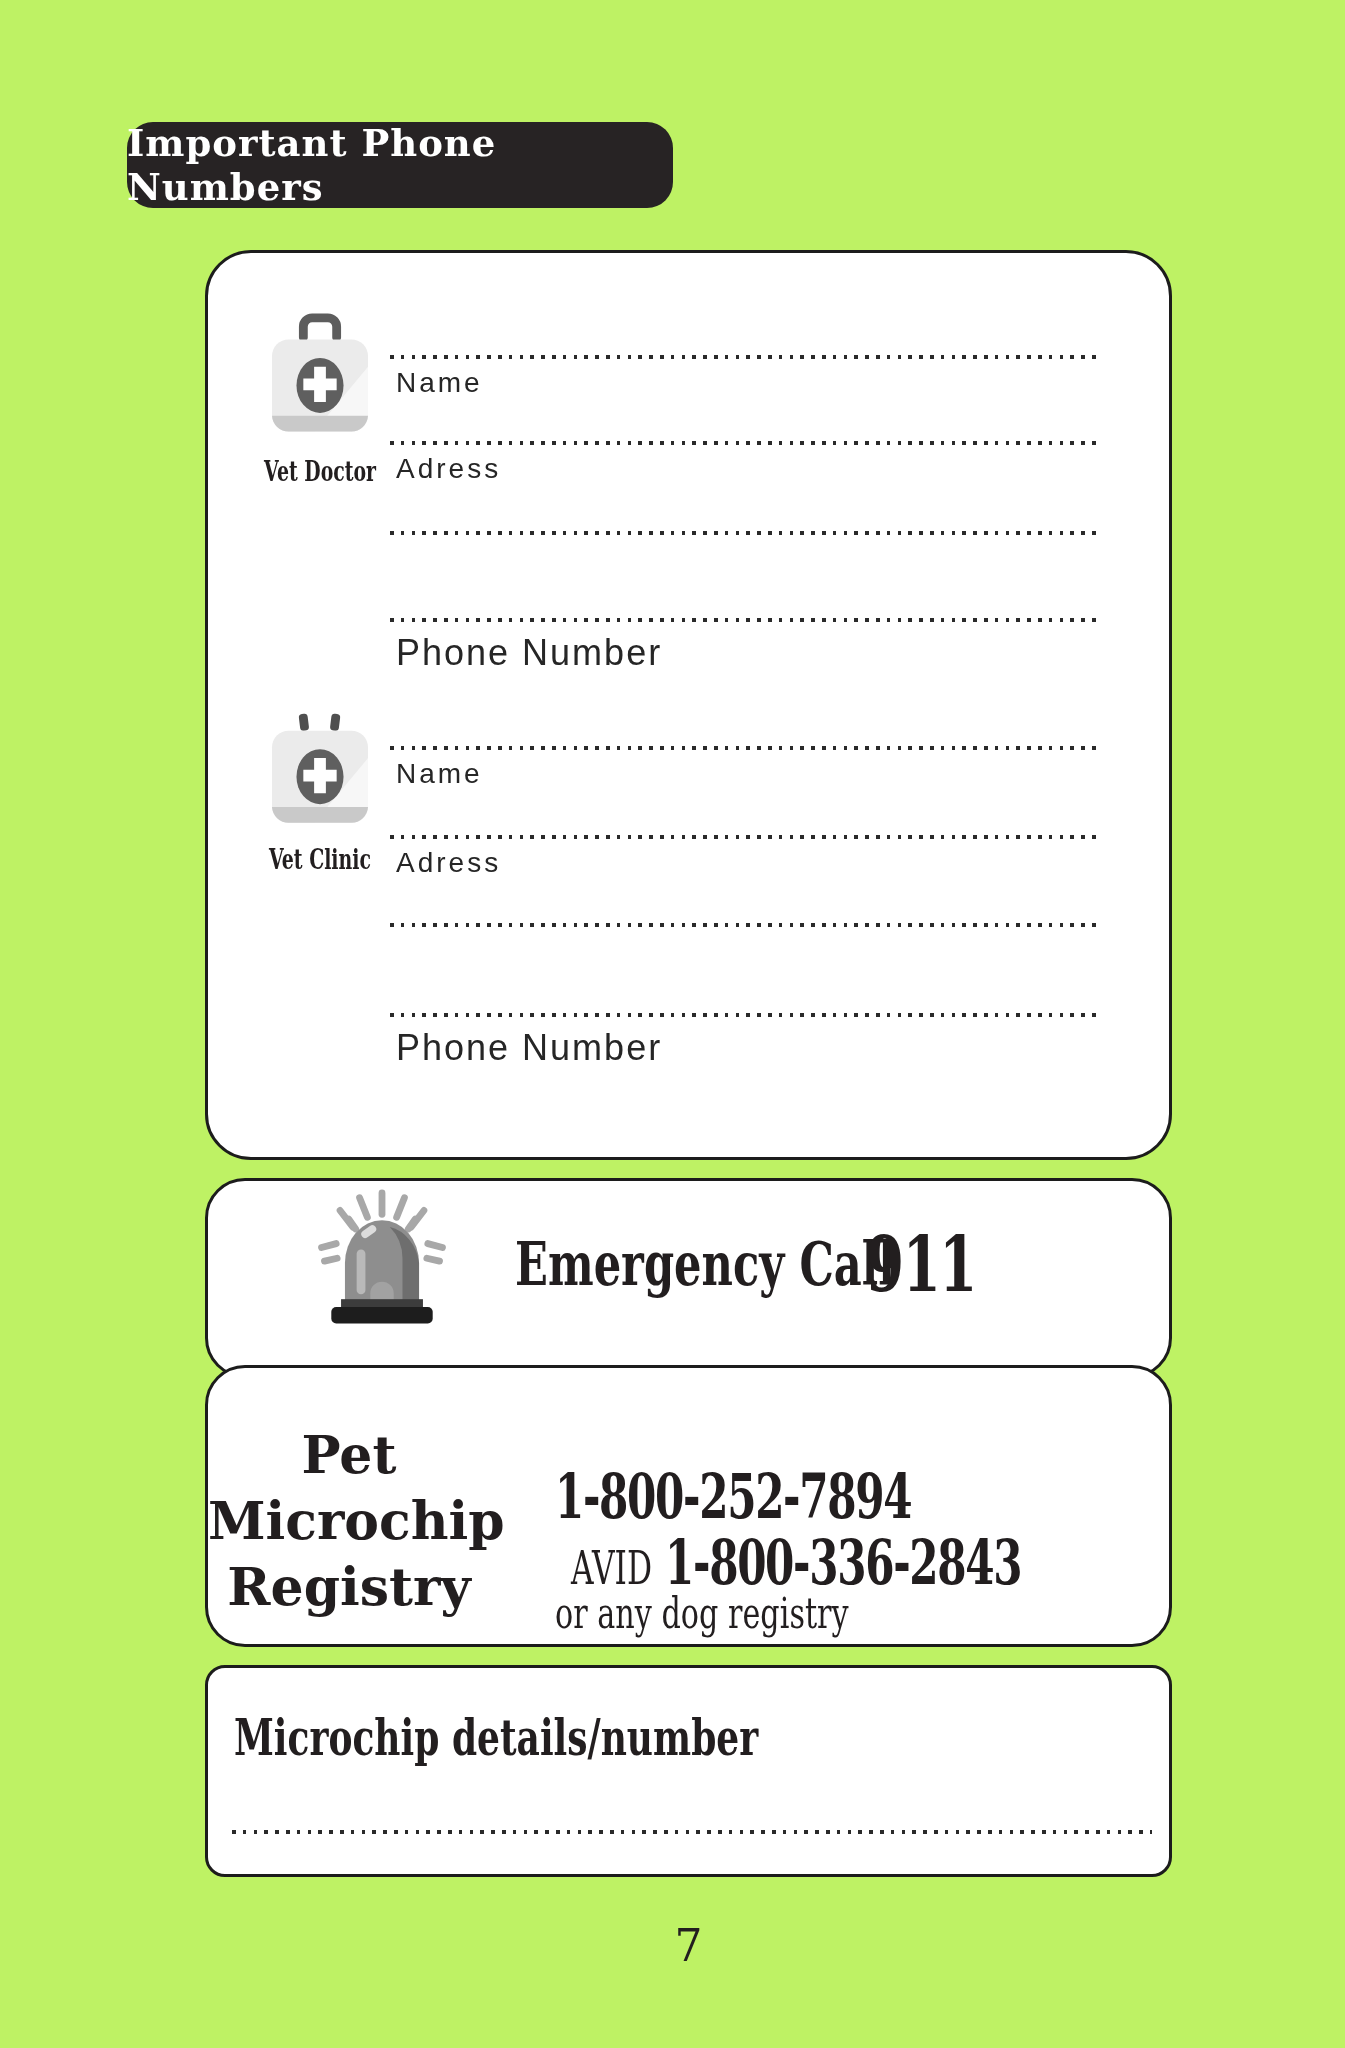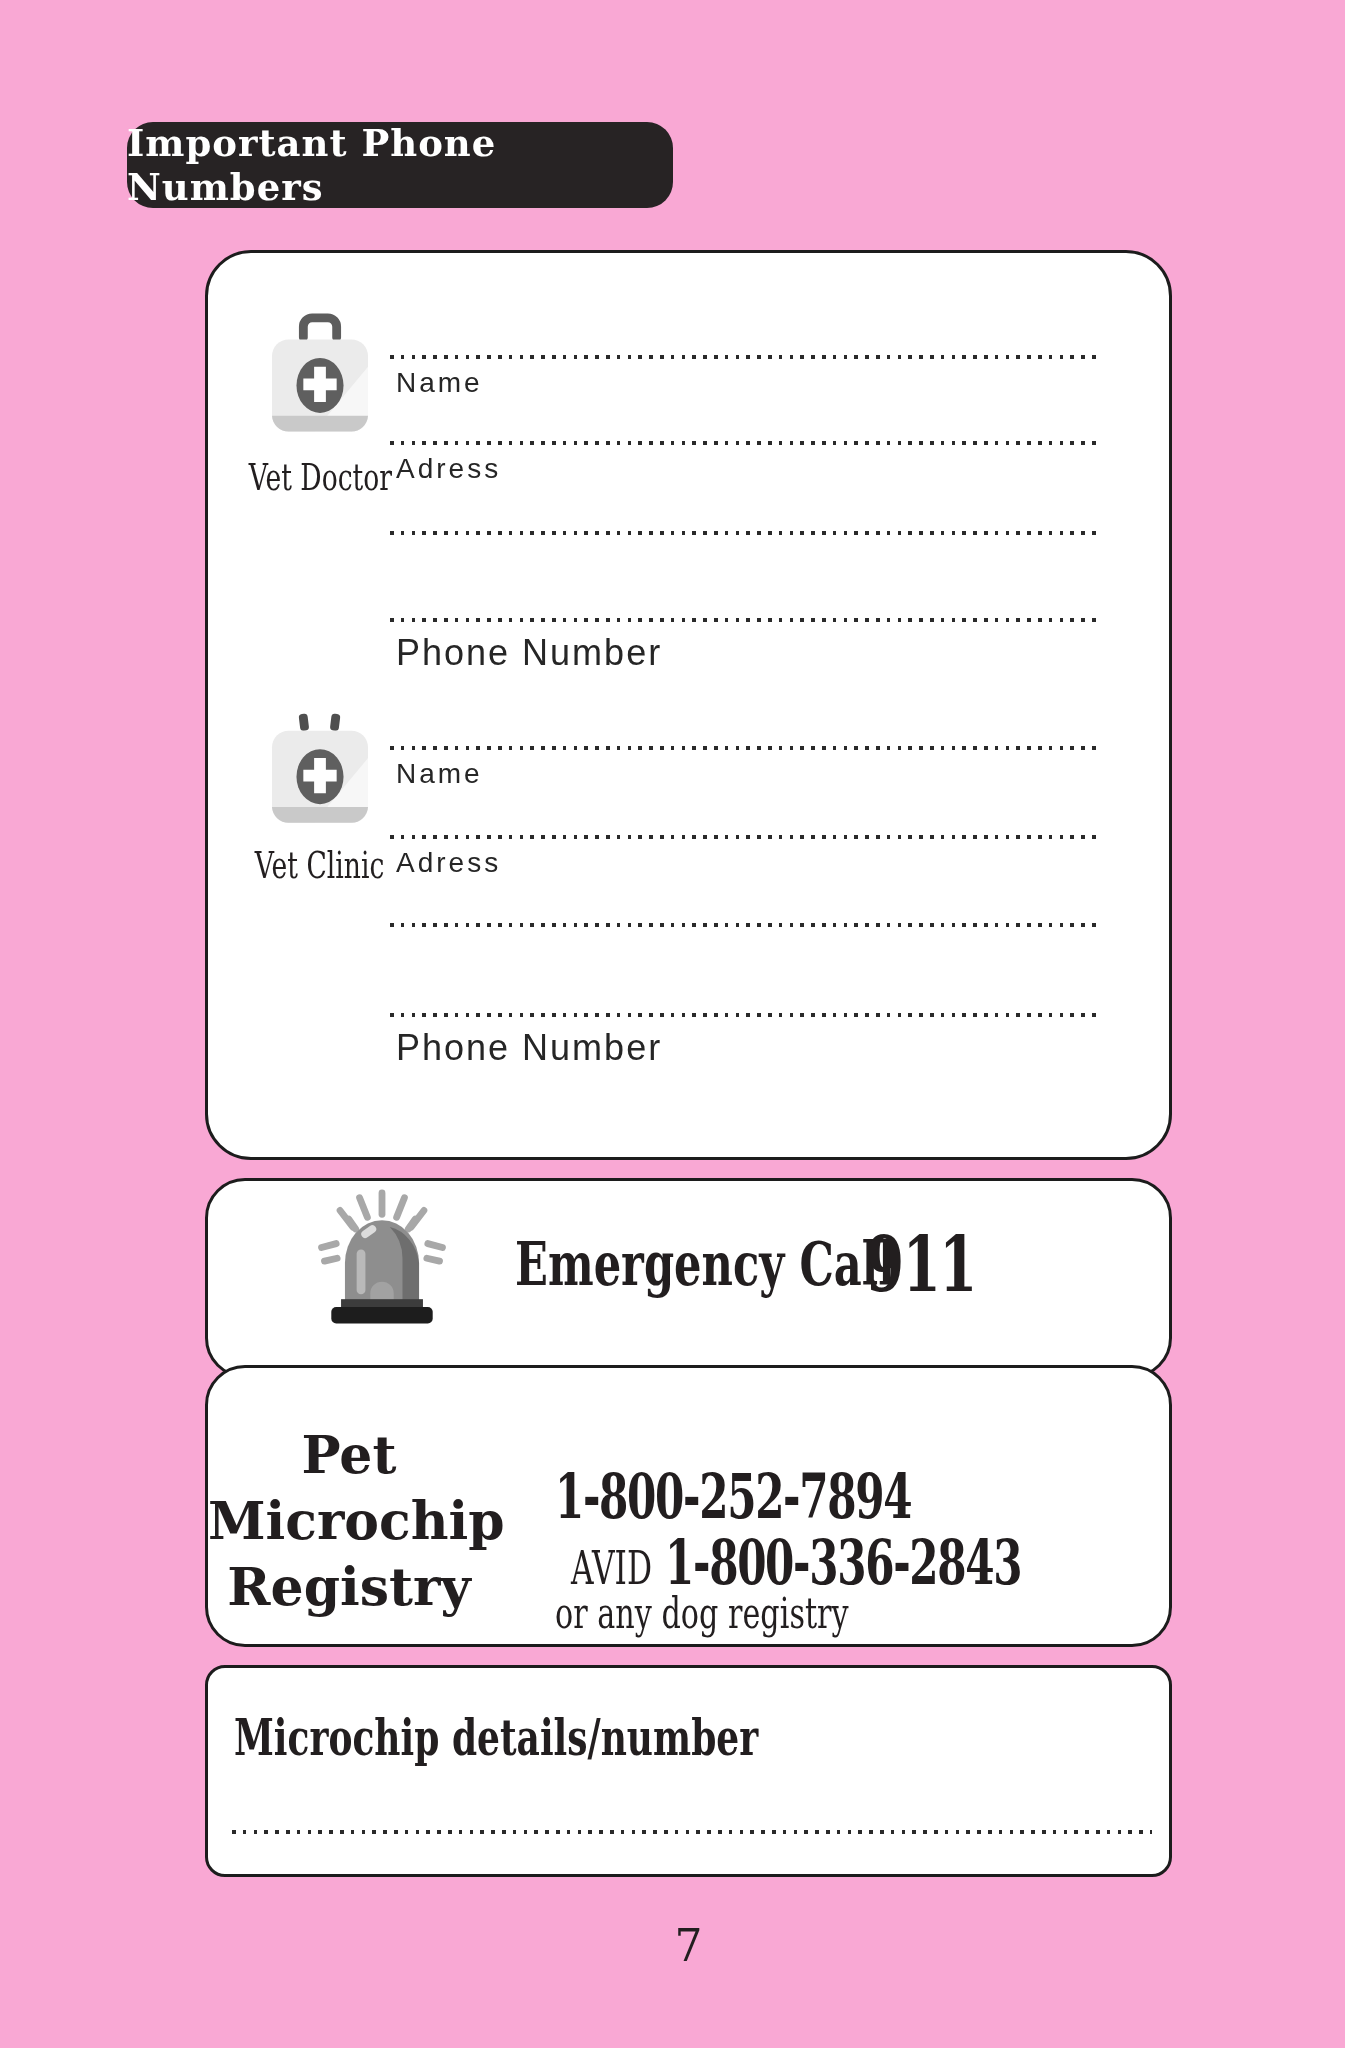--- a/index.html
+++ b/index.html
@@ -1,18 +1,18 @@
 <!DOCTYPE html>
 <html><head>
 <meta charset="utf-8">
 <style>
   * { margin:0; padding:0; box-sizing:border-box; }
   html,body { background:#ffffff; }
   body { width:1345px; height:2048px; position:relative; font-family:"DejaVu Serif","Liberation Serif",serif; color:#221e1f; }
-  .page { position:absolute; inset:0; background:#f9a8d4; overflow:hidden; }
+  .page { position:absolute; inset:0; background:#bef264; overflow:hidden; }
 
   
   .pill { position:absolute; left:127px; top:122px; width:546px; height:86px; background:#272324; border-radius:26px;
           display:flex; align-items:center; justify-content:center; }
   .pill span { color:#ffffff; font-size:37px; font-weight:700; letter-spacing:1px; }
 
   
   .box { position:absolute; left:205px; width:967px; border:3.5px solid #1c1c1c; background:#ffffff; }
   .box-vet   { top:250px;  height:910px; border-radius:46px; }
   .box-emg   { top:1178px; height:200px; border-radius:40px; }
@@ -20,21 +20,21 @@
   .box-chip  { top:1665px; height:212px; border-radius:20px; }
 
   
   .cxl { display:inline-block; transform:scaleX(.72); transform-origin:0 50%; white-space:nowrap; }
   .cxc { display:inline-block; transform:scaleX(.70); transform-origin:50% 50%; white-space:nowrap; }
 
   
   .icon-slot { position:absolute; left:63px; width:98px; }
   .icon-doctor { top:57px; }
   .icon-clinic { top:460px; }
-  .vet-label { position:absolute; left:0; width:224px; text-align:center; font-size:38px; font-weight:400; line-height:1; }
+  .vet-label { position:absolute; left:0; width:224px; text-align:center; font-size:27px; font-weight:700; line-height:1; }
   .vet-label-doctor { top:205px; }
   .vet-label-clinic { top:593px; }
 
   .field { position:absolute; left:182px; width:713px; }
   .dotline { height:4px; background-image:repeating-linear-gradient(90deg,#2a2a2a 0 3.6px,transparent 3.6px 10.8px); }
   .field-label { margin:9px 0 0 6px; font-family:"Liberation Sans","DejaVu Sans",sans-serif; font-weight:400;
                  font-size:28px; letter-spacing:3px; color:#262626; line-height:1.1; }
   .field-label.phone { font-size:36px; letter-spacing:2px; margin-top:11px; }
 
   

